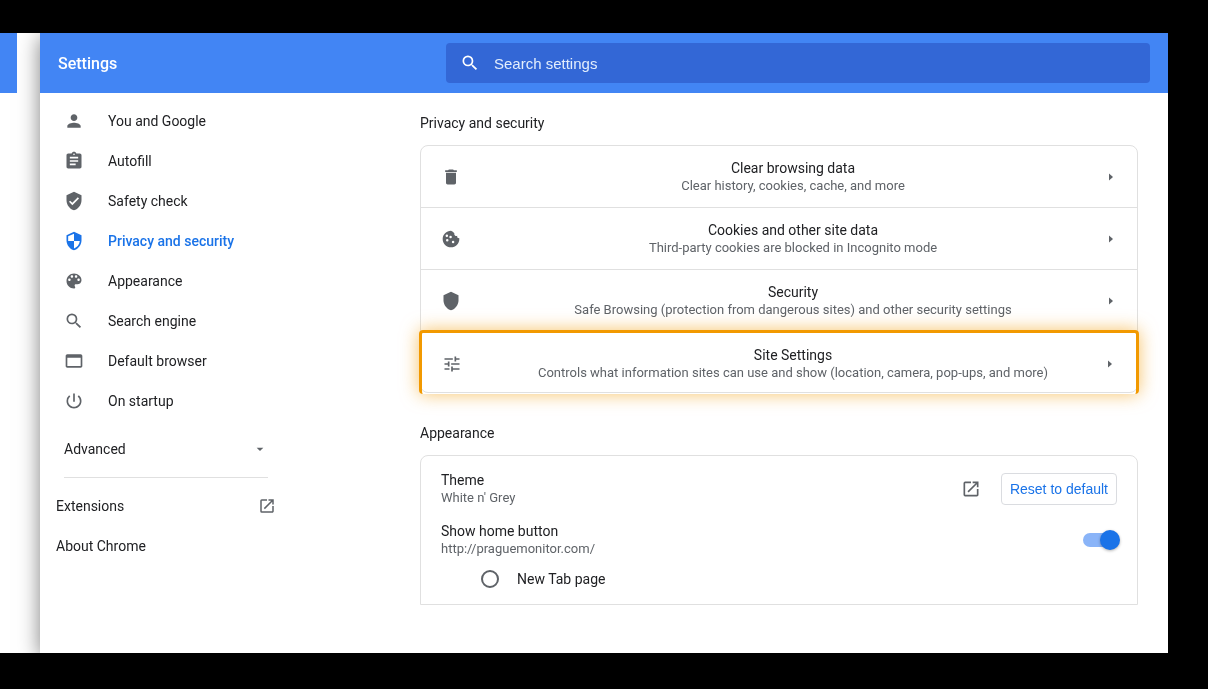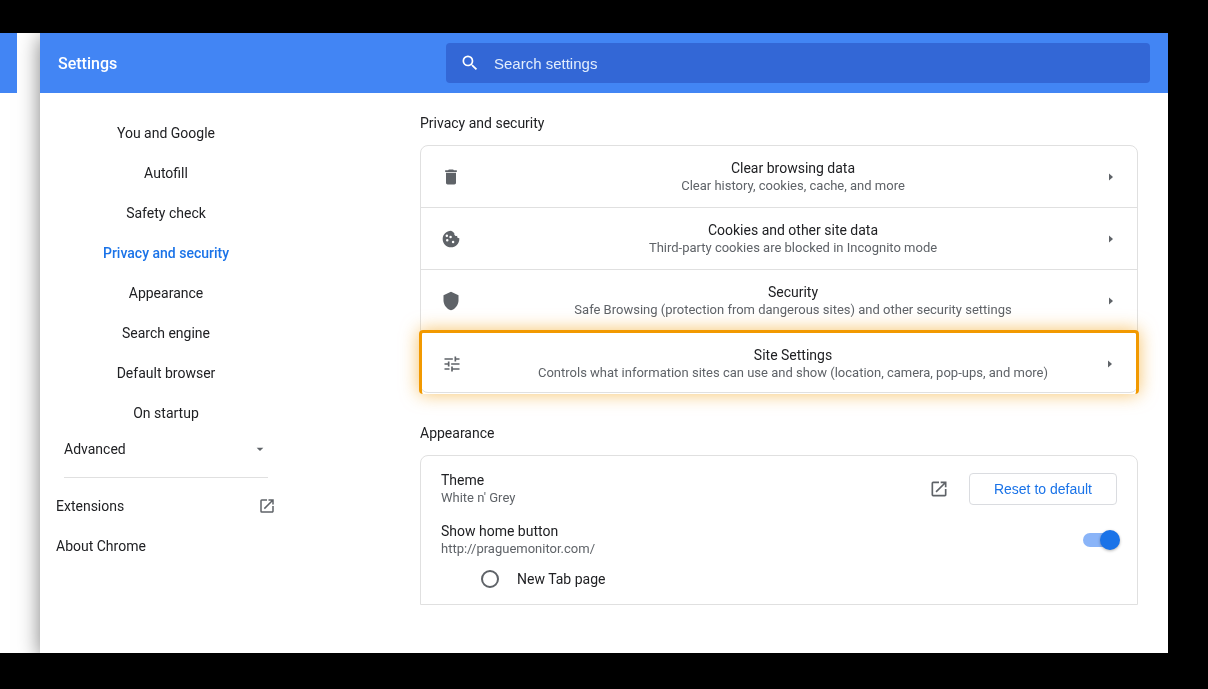--- a/index.html
+++ b/index.html
@@ -8,21 +8,21 @@
   .sliver { position: absolute; left: 0; top: 33px; width: 17px; height: 60px; background: #4285f4; }
   .sliver-bg { position: absolute; left: 0; top: 33px; width: 40px; height: 620px; background: #fff; }
   .header { height: 60px; background: #4285f4; display: flex; align-items: center; padding: 15px 18px; }
   .header-title { color: #fff; font-size: 16px; font-weight: 500; width: 388px; }
   .search-wrap { flex: 1; display: flex; align-items: center; background: #3367d6; border-radius: 4px; height: 40px; padding: 0 14px; }
   .search-wrap svg { fill: #fff; width: 20px; height: 20px; }
   .search-input { flex: 1; background: transparent; border: none; color: #fff; font-size: 15px; outline: none; margin-left: 14px; }
   .search-input::placeholder { color: #e3eefc; }
   .body-row { display: flex; height: calc(100% - 60px); }
   .sidebar { width: 252px; padding-top: 8px; font-size: 14px; color: #202124; }
-  .side-item { display: flex; align-items: center; height: 40px; padding: 0 24px; cursor: pointer; gap: 24px; flex-direction: column; }
+  .side-item { display: flex; align-items: center; height: 40px; padding: 0 24px; cursor: pointer; gap: 24px; }
   .side-item svg { width: 20px; height: 20px; fill: #5f6368; }
   .side-item.active { color: #1a73e8; }
   .side-item.active svg { fill: #1a73e8; }
   .side-item.active span { font-weight: 500; }
   .advanced { display: flex; align-items: center; justify-content: space-between; height: 40px; padding: 0 24px; margin-top: 8px; cursor: pointer; color: #202124; }
   .advanced svg { width: 16px; height: 16px; fill: #5f6368; }
   .divider { height: 1px; background: #e0e0e0; margin: 8px 24px; }
   .side-link { display: flex; align-items: center; justify-content: space-between; height: 40px; padding: 0 16px; cursor: pointer; }
   .side-link svg { width: 18px; height: 18px; fill: #5f6368; }
   .content { flex: 1; padding: 22px 30px 0 128px; overflow: hidden; }
@@ -35,21 +35,21 @@
   .row-title { font-size: 14px; color: #202124; margin-bottom: 2px; }
   .row-sub { font-size: 13px; color: #5f6368; }
   .row-chevron { width: 12px; height: 12px; fill: #5f6368; }
   .highlighted { border: 3px solid #f29900; border-radius: 4px; box-shadow: 0 0 18px rgba(242,153,0,0.6); margin: -2px; }
   .appearance-card { border: 1px solid #e0e0e0; border-top-left-radius: 8px; border-top-right-radius: 8px; background: #fff; padding: 16px 20px; }
   .theme-row { display: flex; align-items: center; margin-bottom: 18px; }
   .theme-text { flex: 1; }
   .theme-title { font-size: 14px; color: #202124; margin-bottom: 2px; }
   .theme-sub { font-size: 13px; color: #5f6368; }
   .ext-link-icon { width: 20px; height: 20px; fill: #5f6368; margin-right: 20px; }
-  .reset-btn { border: 1px solid #dadce0; background: #fff; color: #1a73e8; font-size: 14px; padding: 7px 24px; border-radius: 4px; cursor: pointer; font-weight: 500; }
+  .reset-btn { border: 1px solid #dadce0; background: #fff; color: #1a73e8; font-size: 14px; padding: 7px 8px; border-radius: 4px; cursor: pointer; font-weight: 500; }
   .home-row { margin-bottom: 14px; display: flex; align-items:center; }
   .home-text { flex:1; }
   .home-title { font-size: 14px; color: #202124; margin-bottom: 2px; }
   .home-sub { font-size: 13px; color: #5f6368; }
   .toggle { width: 34px; height: 14px; background: #8ab4f8; border-radius: 7px; position: relative; cursor: pointer; }
   .toggle::after { content:''; position:absolute; right:-3px; top:-3px; width:20px; height:20px; background:#1a73e8; border-radius:50%; box-shadow:0 1px 3px rgba(0,0,0,0.3); }
   .radio-row { display: flex; align-items: center; padding-left: 40px; gap: 18px; }
   .radio { width: 18px; height: 18px; border: 2px solid #5f6368; border-radius: 50%; }
   .radio-label { font-size: 14px; color: #202124; }
   .section2 { margin-top: 32px; }

